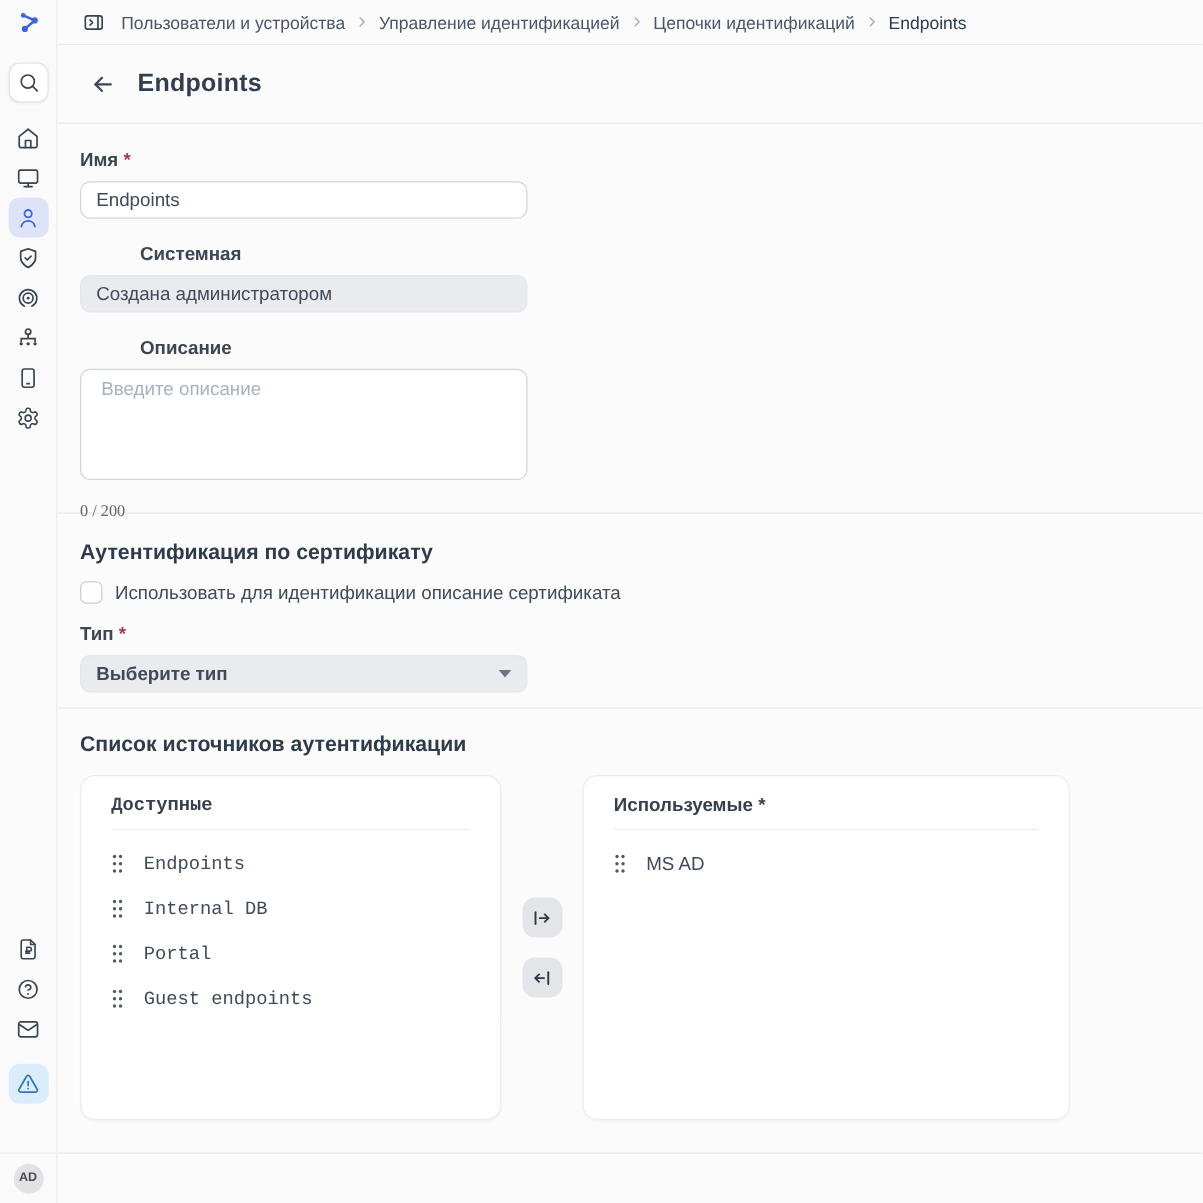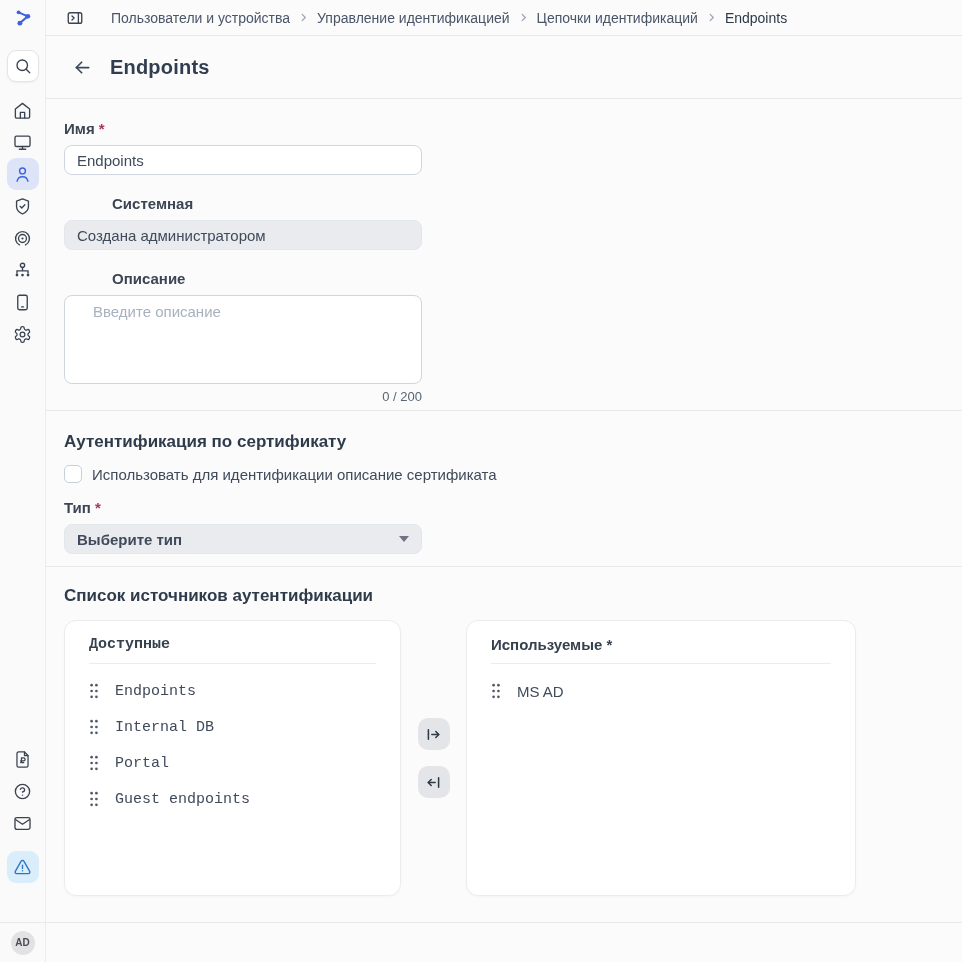--- a/index.html
+++ b/index.html
@@ -37,21 +37,21 @@
   .icon-btn.warning-active { background: #d9edfa; color: #2e77c0; }
   .bottom-stack { margin-top: auto; display:flex; flex-direction:column; align-items:center; margin-bottom: 39px; }
   .bottom-stack .icon-btn.warning-active { margin-top: 12px; }
 
   
   .main { flex: 1; display: flex; flex-direction: column; background:#fbfbfc; min-width:0; }
   .topbar {
     height: 36px; flex: 0 0 36px;
     display: flex; align-items: center;
     border-bottom: 1px solid #e9e9eb;
-    padding-left: 17px; gap: 24px;
+    padding-left: 17px; gap: 10px;
   }
   .breadcrumb { display:flex; align-items:center; gap: 8px; font-size: 14px; color: #4a5568; white-space: nowrap; }
   .breadcrumb .crumb { cursor: pointer; }
   .breadcrumb .crumb.current { color: #2c3949; cursor: default; }
   .crumb-sep { display:flex; align-items:center; color:#97a1af; }
 
   .titlebar {
     height: 63px; flex: 0 0 63px;
     display:flex; align-items:center;
     border-bottom: 1px solid #e9e9eb;
@@ -71,23 +71,23 @@
   .mt20 { margin-top: 20px; margin-left: 48px; }
 
   .text-input, .textarea, .select {
     width: 358px; border-radius: 8px; border: 1px solid #cfd6df;
     background: #fff; font-size: 15px; color: #3f4a5a;
     font-family: inherit; padding: 0 12px; height: 30px; margin-top: 8px; display:block;
   }
   .text-input:disabled, .select.disabled {
     background: #e9ebee; border-color: #e3e6ea; color: #3f4a5a;
   }
-  .textarea { height: 89px; padding: 7px 28px; resize: none; }
+  .textarea { height: 89px; padding: 7px 16px; resize: none; }
   .textarea::placeholder, .text-input::placeholder { color: #a7b1bf; }
-  .char-counter { width: 358px; text-align: right; font-size: 13px; color: #5b6573; margin-top: 5px; }
+  .char-counter { width: 358px; text-align: left; font-size: 13px; color: #5b6573; margin-top: 17px; font-family: Liberation Serif, serif; }
 
   .section-heading { font-size: 17px; font-weight: 700; color: #2f3b4a; }
 
   .checkbox-row { display:flex; align-items:center; gap: 10px; margin-top: 13px; cursor: pointer; }
   .checkbox {
     width: 18px; height: 18px; border: 1.5px solid #c6cfdb; border-radius: 5px;
     background: #fff; flex: 0 0 18px; cursor: pointer; appearance: none; -webkit-appearance: none;
   }
   .checkbox-label { font-size: 15px; color: #3f4a5a; }
   .type-label-row { margin-top: 16px; }

